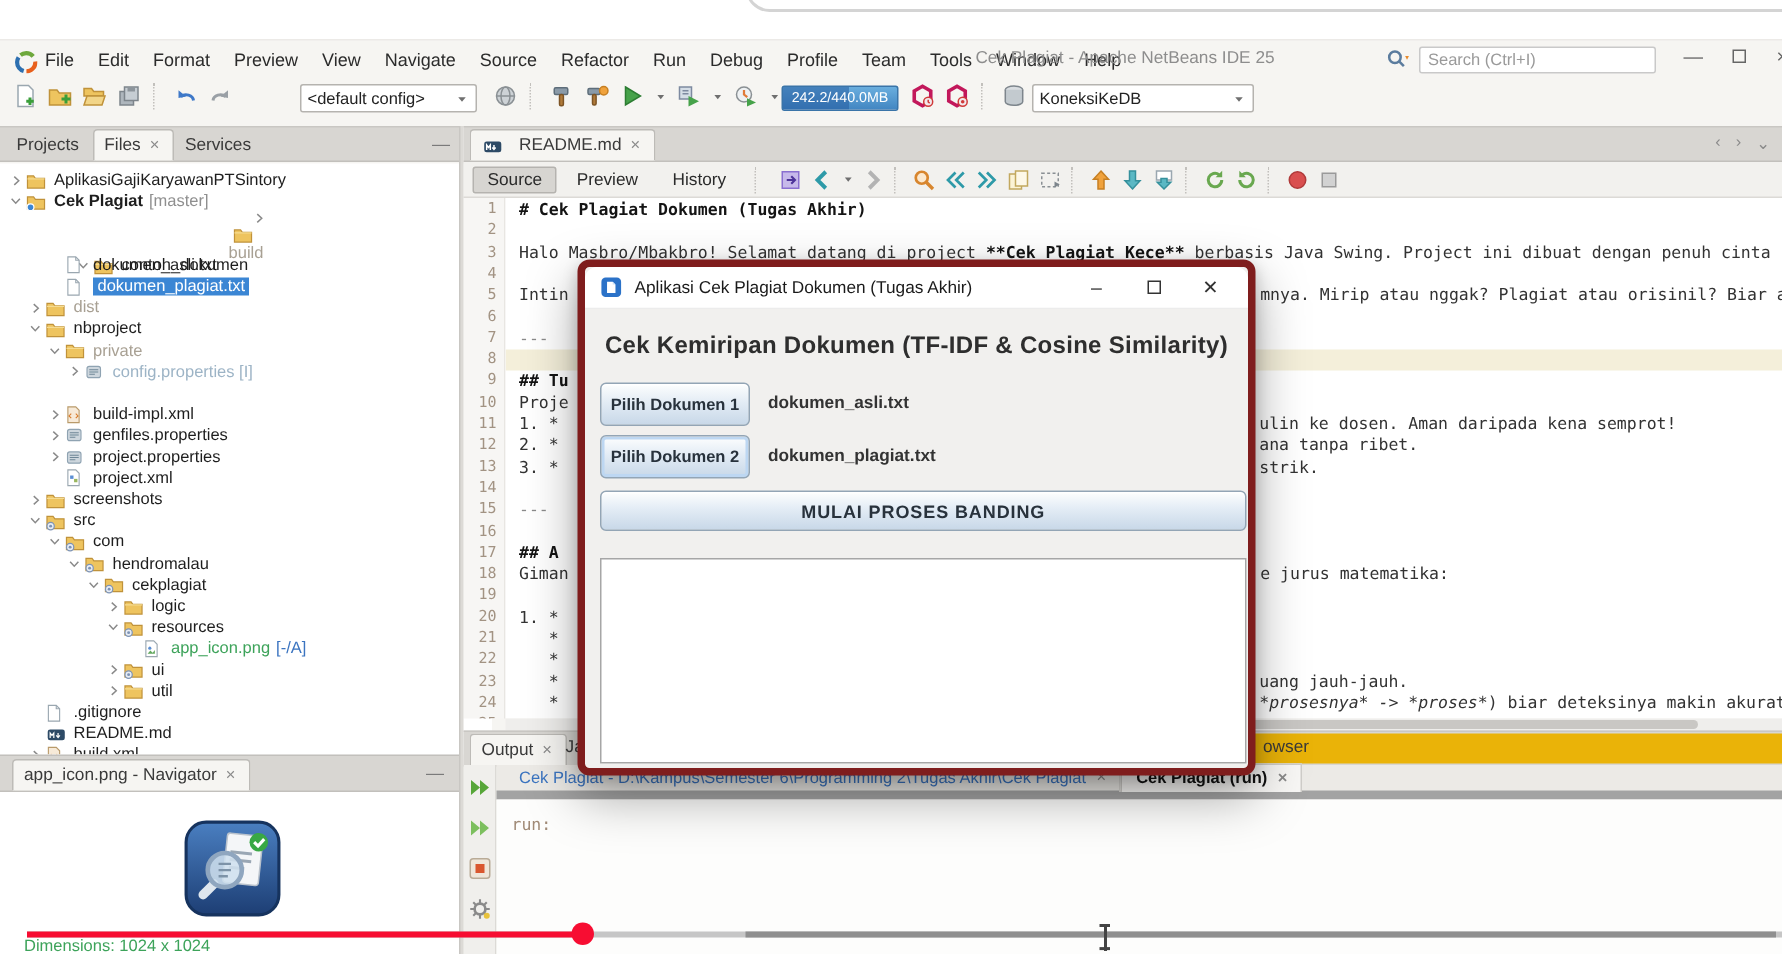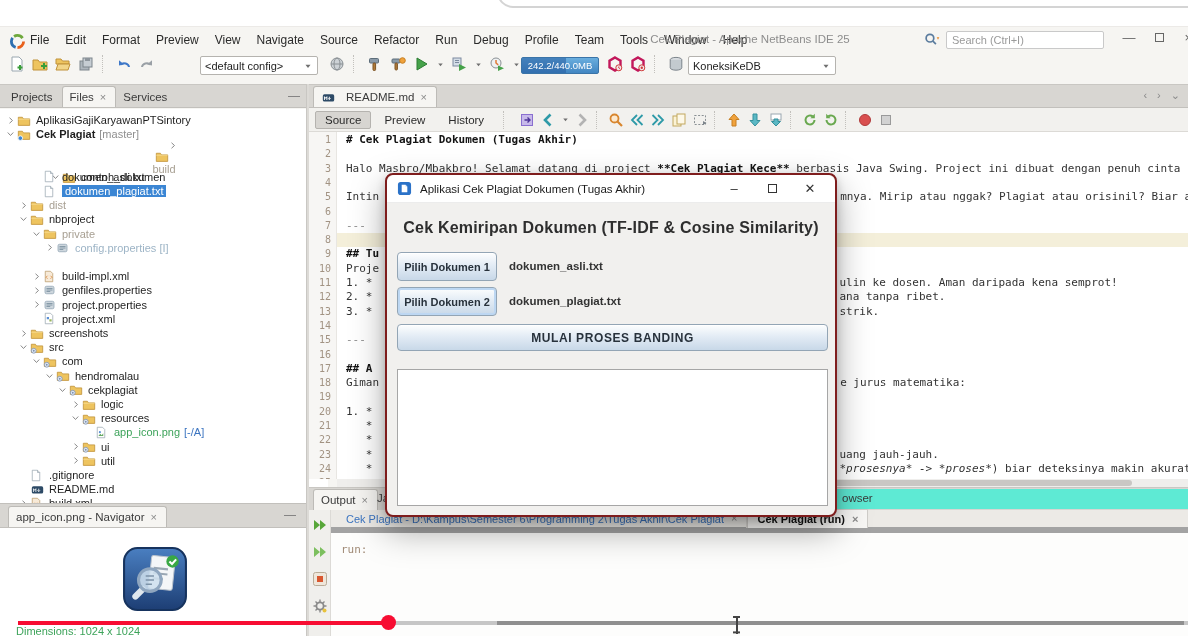--- a/index.html
+++ b/index.html
@@ -65,31 +65,31 @@
 .eline{position:absolute;left:0;width:100%;height:14.3px;line-height:14.3px;font-family:"DejaVu Sans Mono",monospace;font-size:11px;color:#333;padding-left:9px;white-space:pre}
 .eline.hl{background:#f4efda}
 .eline b{color:#141414}
 .pad{display:inline-block}
 .it{font-style:italic}
 .dimtxt{color:#8a8a8a}
 #hscroll{position:absolute;left:337px;top:479px;width:851px;height:8px;background:#efeeec;z-index:2}
 #hthumb{position:absolute;left:145px;top:1px;width:650px;height:6px;background:#c9c7c4;border-radius:3px}
 
 #outtabs{left:309px;top:487px;right:0}
-#wideTab{position:absolute;left:620px;top:489px;width:568px;height:20px;background:#5eead4;z-index:2;font-size:11.5px;color:#3a3a3a}
+#wideTab{position:absolute;left:620px;top:489px;width:568px;height:20px;background:#eab308;z-index:2;font-size:11.5px;color:#3a3a3a}
 #wideTab span{position:absolute;left:222px;top:3px}
 #fragJav{position:absolute;left:377px;top:492px;font-size:11.5px;color:#3a3a3a;z-index:2}
 #outrail{position:absolute;left:309px;top:510px;width:22px;bottom:0;background:#f0efec;border-right:1px solid #dcdad6;display:flex;flex-direction:column;align-items:center;padding-top:6px;gap:9px;z-index:2}
 #subtabs{position:absolute;left:331px;top:510px;right:0;height:23px;background:#eceae6;border-bottom:6px solid #a3a3a3;display:flex;align-items:center;padding-left:6px;z-index:2}
 .stab{font-size:11px;padding:3px 9px;display:flex;gap:7px;align-items:center;border-right:1px solid #d8d6d2;color:#3b74c0;white-space:nowrap}
 .stab.active{background:#f8f7f5;font-weight:bold;color:#111;border:1px solid #cfcdc9;border-bottom:none}
 #console{position:absolute;left:331px;top:533px;right:0;bottom:0;background:#fdfdfc;z-index:2}
 #runtext{position:absolute;left:10px;top:10px;font-family:"DejaVu Sans Mono",monospace;font-size:11px;color:#a08a76}
 
-#dlg{position:absolute;left:385px;top:173px;width:452px;height:344px;background:#f1f0ee;border:2px solid #7f1d1d;border-radius:8px;box-shadow:0 14px 34px rgba(0,0,0,.34),0 3px 10px rgba(0,0,0,.18);z-index:50}
+#dlg{position:absolute;left:385px;top:173px;width:452px;height:344px;background:#f1f0ee;border:5px solid #7f1d1d;border-radius:8px;box-shadow:0 14px 34px rgba(0,0,0,.34),0 3px 10px rgba(0,0,0,.18);z-index:50}
 #dlgbar{height:28px;background:#fff;border-bottom:1px solid #ececec;border-radius:8px 8px 0 0;display:flex;align-items:center;padding:0 10px;gap:8px}
 #dlgtitle{font-size:11.5px;color:#1a1a1a;flex:1;white-space:nowrap}
 .dctl{width:30px;text-align:center;color:#333;font-size:13px}
 #dlghead{margin-top:16px;text-align:center;font-weight:bold;font-size:16px;color:#2e2e2e;letter-spacing:.2px}
 .nimbtn{position:absolute;background:linear-gradient(#fdfefe,#e3ecf5 45%,#c8d8e8);border:1px solid #93a5b5;border-radius:4px;font-weight:bold;font-size:11px;color:#28323c;display:flex;align-items:center;justify-content:center;box-shadow:inset 0 1px 0 #fff}
 #btn1{left:10px;top:77px;width:100px;height:29px}
 #btn2{left:10px;top:112px;width:100px;height:29px;box-shadow:inset 0 0 0 2px #bdd7f2}
 .filelabel{position:absolute;font-weight:bold;font-size:11.5px;color:#333;white-space:nowrap}
 #file1{left:122px;top:85px}
 #file2{left:122px;top:120px}

